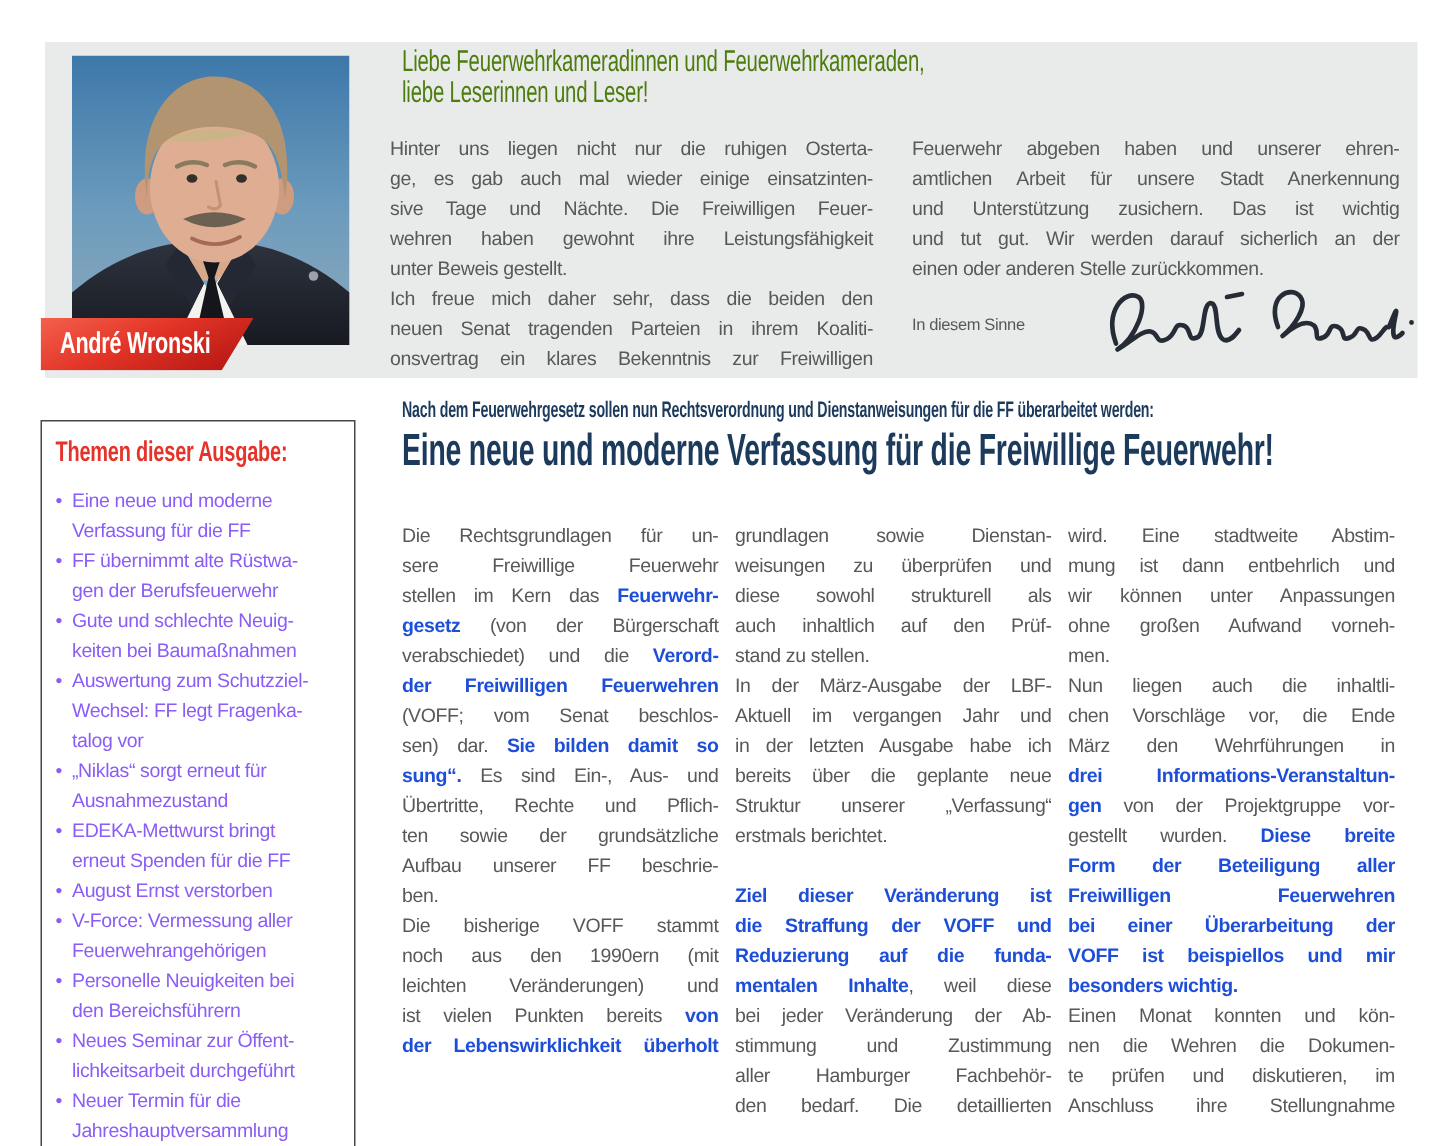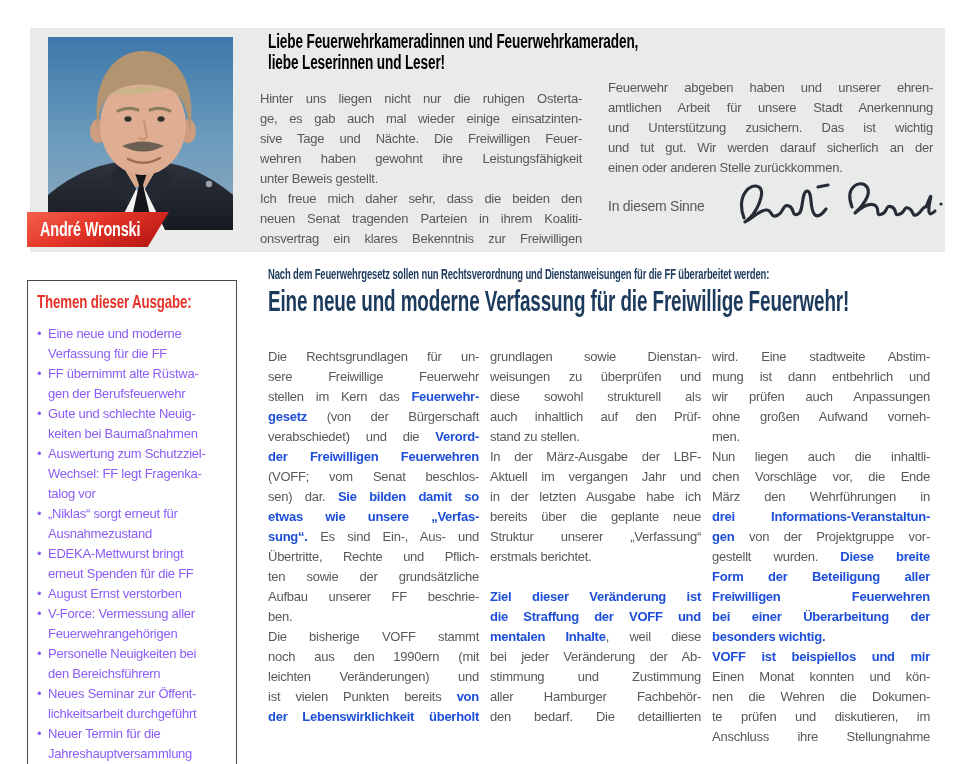--- a/index.html
+++ b/index.html
@@ -15,30 +15,30 @@
     left:-3px;top:184px;width:142px;height:35px;
     background:linear-gradient(155deg,#f4604c 0%,#e23427 45%,#b01310 100%);
     clip-path:polygon(0 0,100% 0,85% 100%,0 100%);
     color:#ffffff;
     text-decoration:underline;
   }
   #ribbon .txt{font-size:20px;font-weight:bold;line-height:35px;padding-left:13px;}
   .cond{display:inline-block;transform-origin:0 50%;white-space:nowrap;letter-spacing:-.2px;}
   .sx72{transform:scaleX(.72);} .sx70{transform:scaleX(.70);}
   .sx68{transform:scaleX(.68);} .sx63{transform:scaleX(.63);}
-  #greeting{left:238px;top:3px;color:#000000;font-size:20px;font-weight:bold;line-height:21px;}
+  #greeting{left:238px;top:3px;color:#4d7c0f;font-size:20px;font-weight:normal;line-height:21px;}
   .bodycol{font-size:13px;line-height:20px;color:#57585a;letter-spacing:-.25px;}
   .tl{text-align:justify;text-align-last:justify;}
   .tl.end{text-align-last:left;}
   .tl.blank{height:20px;}
   .r{color:#1d4ed8;font-weight:bold;}
   .b{color:#1d4ed8;font-weight:bold;}
   #colL{left:230px;top:61px;width:322px;}
-  #colR{left:578px;top:50px;width:325px;height:180px;}
-  #closing{position:absolute;left:0;top:118px;font-size:14px;color:#57585a;text-align:right;}
+  #colR{left:578px;top:61px;width:325px;height:180px;}
+  #closing{position:absolute;left:0;top:118px;font-size:11px;color:#57585a;text-align:right;}
   #signature{position:absolute;left:122px;top:98px;}
   
   #sidebar{left:27px;top:280px;width:210px;height:500px;border:1.5px solid #474747;background:#fff;box-sizing:border-box;}
   #sidebar-title{margin:9px 0 0 9px;color:#e5332a;font-size:19px;font-weight:bold;line-height:23px;}
   #topics{margin:11px 6px 0 9px;padding:0;list-style:none;font-size:13px;line-height:20px;color:#8b5cf6;letter-spacing:-.25px;}
   #topics li{position:relative;padding-left:11px;}
   #topics li::before{content:"\2022";position:absolute;left:0;top:0;}
   
   #article{left:268px;top:266px;width:662px;height:483px;}
   #kicker{position:absolute;left:0;top:0;color:#1c3a5c;font-size:15px;font-weight:bold;line-height:16px;}
@@ -189,21 +189,20 @@
   <div id="cols">
     <div class="col bodycol">
         <div class="tl"><span>Die Rechtsgrundlagen für un-</span></div>
         <div class="tl"><span>sere Freiwillige Feuerwehr</span></div>
         <div class="tl"><span>stellen im Kern das </span><span class="r">Feuerwehr-</span></div>
         <div class="tl"><span class="r">gesetz</span><span> (von der Bürgerschaft</span></div>
         <div class="tl"><span>verabschiedet) und die </span><span class="r">Verord-</span></div>
         <div class="tl"><span class="r">der Freiwilligen Feuerwehren</span></div>
         <div class="tl"><span>(VOFF; vom Senat beschlos-</span></div>
         <div class="tl"><span>sen) dar. </span><span class="b">Sie bilden damit so</span></div>
-        <div class="tl"><span class="b">etwas wie unsere „Verfas-</span></div>
         <div class="tl"><span class="b">sung“. </span><span>Es sind Ein-, Aus- und</span></div>
         <div class="tl"><span>Übertritte, Rechte und Pflich-</span></div>
         <div class="tl"><span>ten sowie der grundsätzliche</span></div>
         <div class="tl"><span>Aufbau unserer FF beschrie-</span></div>
         <div class="tl end"><span>ben.</span></div>
         <div class="tl"><span>Die bisherige VOFF stammt</span></div>
         <div class="tl"><span>noch aus den 1990ern (mit</span></div>
         <div class="tl"><span>leichten Veränderungen) und</span></div>
         <div class="tl"><span>ist vielen Punkten bereits </span><span class="r">von</span></div>
         <div class="tl"><span class="r">der Lebenswirklichkeit überholt</span></div>
@@ -216,42 +215,43 @@
         <div class="tl end"><span>stand zu stellen.</span></div>
         <div class="tl"><span>In der März-Ausgabe der LBF-</span></div>
         <div class="tl"><span>Aktuell im vergangen Jahr und</span></div>
         <div class="tl"><span>in der letzten Ausgabe habe ich</span></div>
         <div class="tl"><span>bereits über die geplante neue</span></div>
         <div class="tl"><span>Struktur unserer „Verfassung“</span></div>
         <div class="tl end"><span>erstmals berichtet.</span></div>
         <div class="tl blank"><span></span></div>
         <div class="tl"><span class="b">Ziel dieser Veränderung ist</span></div>
         <div class="tl"><span class="b">die Straffung der VOFF und</span></div>
+        <div class="tl"><span class="b">Reduzierung auf die funda-</span></div>
         <div class="tl"><span class="b">mentalen Inhalte</span><span>, weil diese</span></div>
         <div class="tl"><span>bei jeder Veränderung der Ab-</span></div>
         <div class="tl"><span>stimmung und Zustimmung</span></div>
         <div class="tl"><span>aller Hamburger Fachbehör-</span></div>
         <div class="tl"><span>den bedarf. Die detaillierten</span></div>
       </div>
     <div class="col bodycol">
         <div class="tl"><span>wird. Eine stadtweite Abstim-</span></div>
         <div class="tl"><span>mung ist dann entbehrlich und</span></div>
-        <div class="tl"><span>wir prüfen auch Anpassungen</span></div>
+        <div class="tl"><span>wir können unter Anpassungen</span></div>
         <div class="tl"><span>ohne großen Aufwand vorneh-</span></div>
         <div class="tl end"><span>men.</span></div>
         <div class="tl"><span>Nun liegen auch die inhaltli-</span></div>
         <div class="tl"><span>chen Vorschläge vor, die Ende</span></div>
         <div class="tl"><span>März den Wehrführungen in</span></div>
         <div class="tl"><span class="r">drei Informations-Veranstaltun-</span></div>
         <div class="tl"><span class="r">gen</span><span> von der Projektgruppe vor-</span></div>
         <div class="tl"><span>gestellt wurden. </span><span class="b">Diese breite</span></div>
         <div class="tl"><span class="b">Form der Beteiligung aller</span></div>
         <div class="tl"><span class="b">Freiwilligen Feuerwehren</span></div>
         <div class="tl"><span class="b">bei einer Überarbeitung der</span></div>
+        <div class="tl"><span class="b">VOFF ist beispiellos und mir</span></div>
         <div class="tl end"><span class="b">besonders wichtig.</span></div>
-        <div class="tl"><span class="b">VOFF ist beispiellos und mir</span></div>
         <div class="tl"><span>Einen Monat konnten und kön-</span></div>
         <div class="tl"><span>nen die Wehren die Dokumen-</span></div>
         <div class="tl"><span>te prüfen und diskutieren, im</span></div>
         <div class="tl"><span>Anschluss ihre Stellungnahme</span></div>
       </div>
   </div>
 </div>
 
 </body></html>

